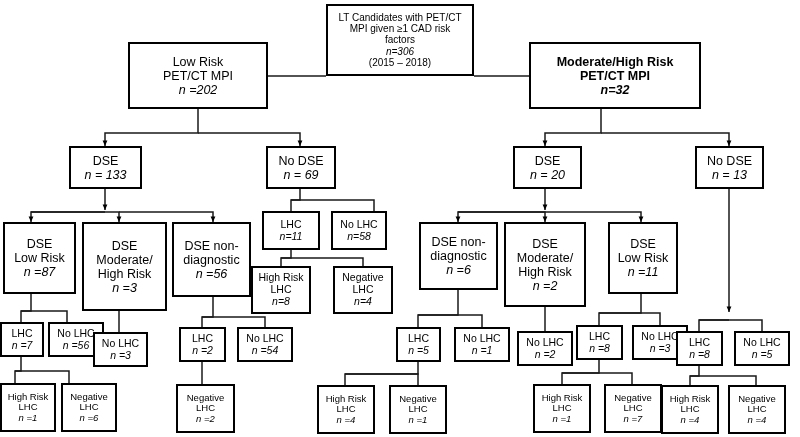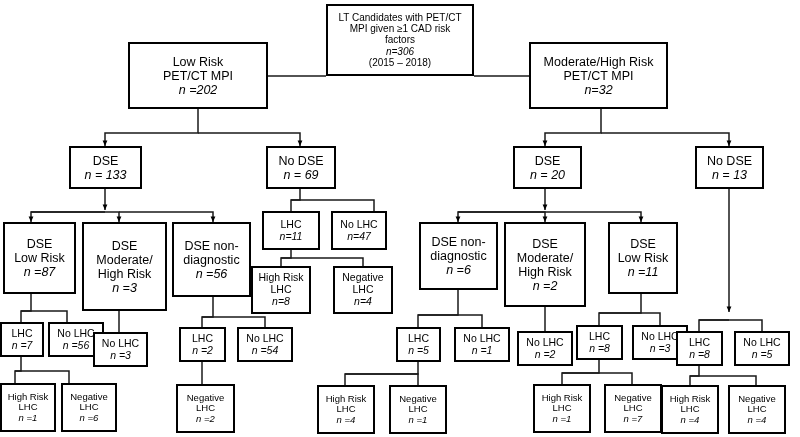--- a/index.html
+++ b/index.html
@@ -117,21 +117,21 @@
     <span class="ln n-italic">n=306</span>
     <span class="ln">(2015 – 2018)</span>
   </div>
 
   <div class="node s-tier1" style="left:128px;top:42px;width:140px;height:67px;">
     <span class="ln">Low Risk</span>
     <span class="ln">PET/CT MPI</span>
     <span class="ln n-italic">n =202</span>
   </div>
 
-  <div class="node s-tier1" style="left:529px;top:42px;width:139px;height:67px;">
+  <div class="node s-tier1" style="left:529px;top:42px;width:172px;height:67px;font-weight:bold;">
     <span class="ln">Moderate/High Risk</span>
     <span class="ln">PET/CT MPI</span>
     <span class="ln n-italic">n=32</span>
   </div>
 
   <div class="node s-tier2" style="left:69px;top:146px;width:73px;height:43px;">
     <span class="ln">DSE</span>
     <span class="ln n-italic">n = 133</span>
   </div>
 
@@ -169,21 +169,21 @@
     <span class="ln n-italic">n  =56</span>
   </div>
 
   <div class="node s-small" style="left:262px;top:211px;width:58px;height:39px;">
     <span class="ln">LHC</span>
     <span class="ln n-italic">n=11</span>
   </div>
 
   <div class="node s-small" style="left:331px;top:211px;width:56px;height:39px;">
     <span class="ln">No LHC</span>
-    <span class="ln n-italic">n=47</span>
+    <span class="ln n-italic">n=58</span>
   </div>
 
   <div class="node s-small" style="left:251px;top:266px;width:60px;height:48px;">
     <span class="ln">High Risk</span>
     <span class="ln">LHC</span>
     <span class="ln n-italic">n=8</span>
   </div>
 
   <div class="node s-small" style="left:333px;top:266px;width:60px;height:48px;">
     <span class="ln">Negative</span>

